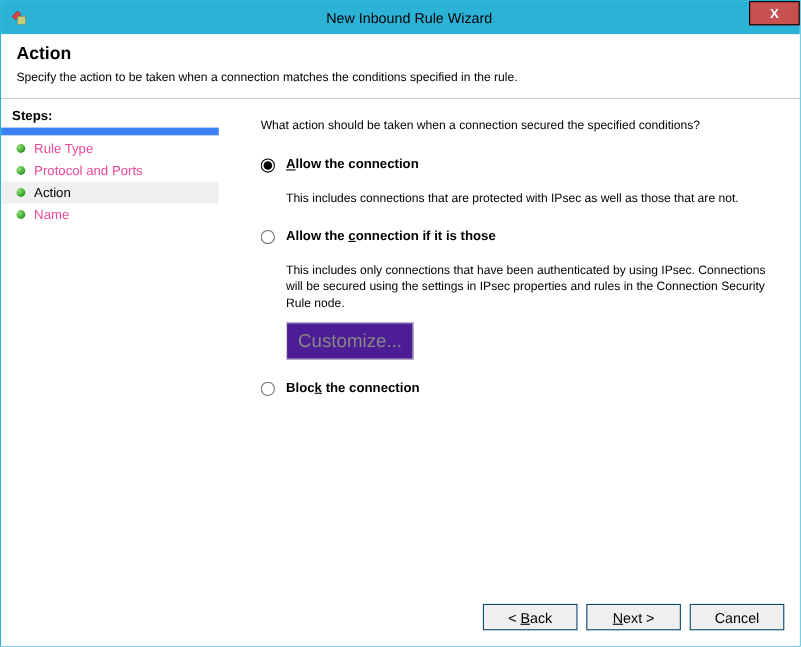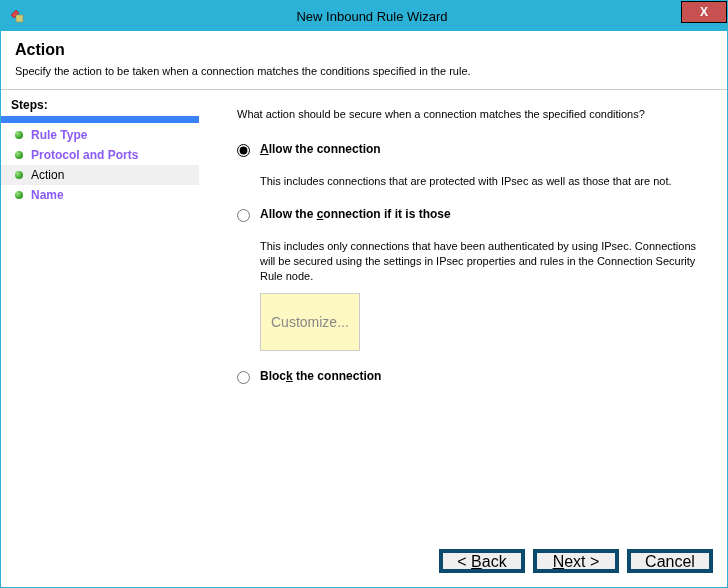--- a/index.html
+++ b/index.html
@@ -101,21 +101,21 @@
     display: flex;
     align-items: center;
     padding: 3px 10px 3px 14px;
     font-size: 12px;
     cursor: pointer;
   }
   .step-item.active {
     background: #f0f0f0;
     color: #000;
   }
-  .step-item:not(.active) .step-label { color: #8b5cf6; font-weight: bold; }
+  .step-item:not(.active) .step-label { color: #ec4899; }
   .step-item.active .step-label { color: #000; }
   .step-bullet {
     width: 8px; height: 8px;
     border-radius: 50%;
     background: radial-gradient(circle at 30% 30%, #9be07f, #3aa82e 60%, #1c6b12);
     margin-right: 8px;
     flex-shrink: 0;
   }
   .main-pane {
     flex: 1;
@@ -147,42 +147,42 @@
   }
   .option-desc {
     font-size: 11px;
     color: #000;
     margin-top: 18px;
     line-height: 1.35;
   }
   .option-block { margin-bottom: 18px; }
   .customize-btn {
     margin-top: 10px;
-    padding: 20px 10px;
-    font-size: 14px;
+    padding: 6px 10px;
+    font-size: 17px;
     color: #888;
-    background: #fef9c3;
+    background: #4c1d95;
     border: 1px solid #ccc;
     cursor: default;
     font-family: inherit;
   }
   .footer-buttons {
     display: flex;
     justify-content: flex-end;
     gap: 8px;
     padding: 10px 14px 14px 14px;
     background: #fff;
   }
   .wiz-btn {
     min-width: 86px;
     height: 24px;
-    font-size: 16px;
+    font-size: 13px;
     font-family: inherit;
     background: #efefef;
-    border: 4px solid #0c4a6e;
+    border: 1px solid #0c4a6e;
     cursor: pointer;
     padding: 0 12px;
   }
   .ul { text-decoration: underline; }
 </style>
 </head>
 <body>
 
 <div class="window">
 
@@ -222,21 +222,21 @@
         <span class="step-bullet"></span>
         <span class="step-label">Action</span>
       </div>
       <div class="step-item">
         <span class="step-bullet"></span>
         <span class="step-label">Name</span>
       </div>
     </div>
 
     <div class="main-pane">
-      <div class="prompt-text">What action should be secure when a connection matches the specified conditions?</div>
+      <div class="prompt-text">What action should be taken when a connection secured the specified conditions?</div>
 
       <div class="option-block">
         <label class="option-row">
           <input type="radio" class="radio" name="act" checked="" style="">
           <div class="option-body">
             <div class="option-title"><span></span><span class="ul">A</span><span>llow the connection</span></div>
             <div class="option-desc">This includes connections that are protected with IPsec as well as those that are not.</div>
           </div>
         </label>
       </div>

